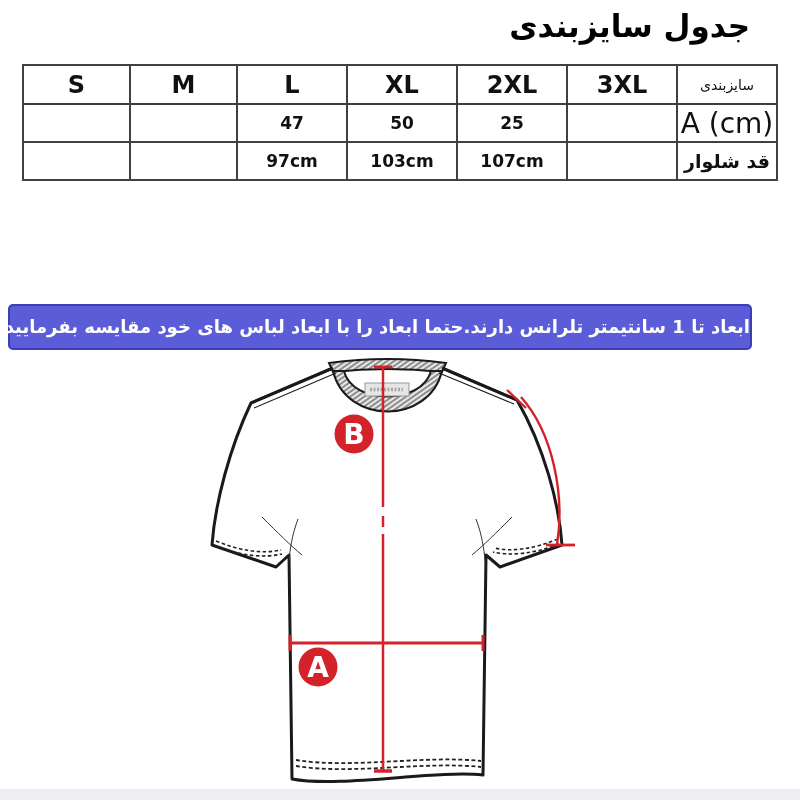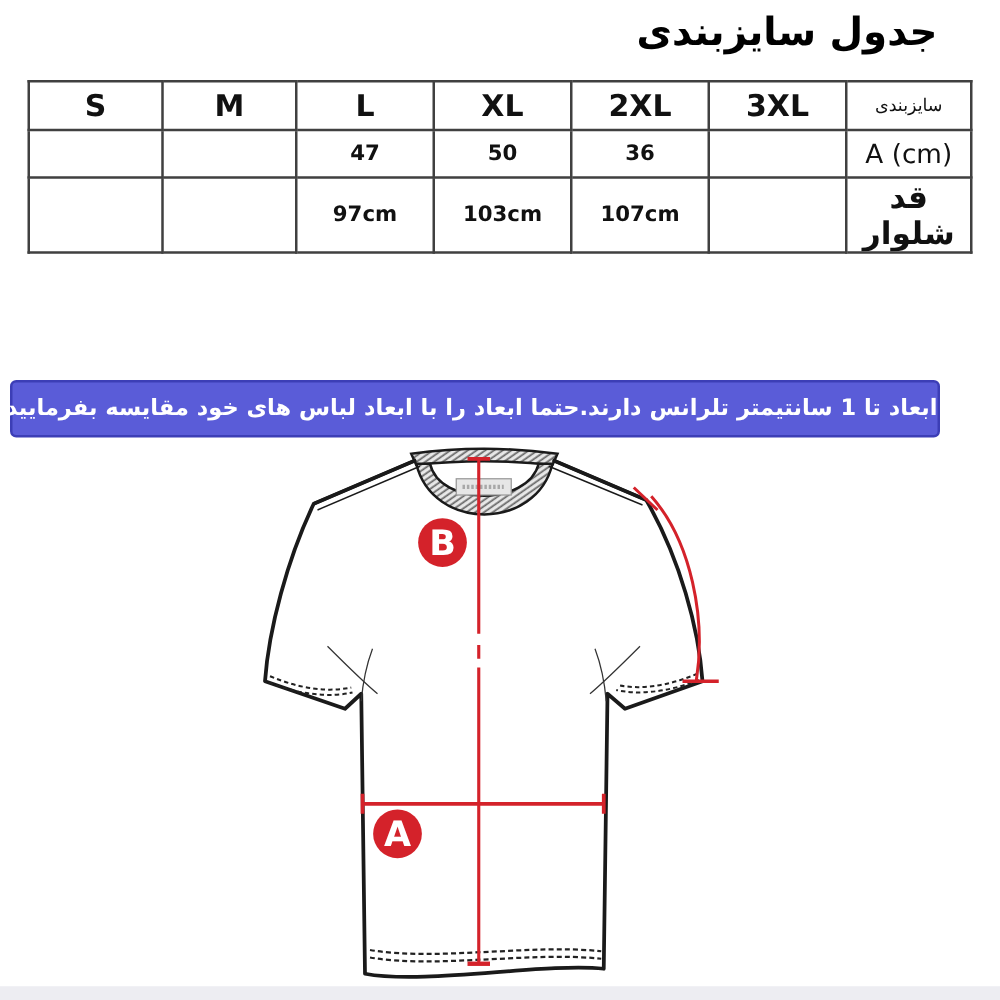--- a/index.html
+++ b/index.html
@@ -18,22 +18,22 @@
 
   .size-table-wrap{position:absolute;left:22px;top:64px;width:756px;}
   table.size-table{border-collapse:collapse;table-layout:fixed;width:756px;}
   table.size-table td,table.size-table th{border:2px solid var(--table-border);
     text-align:center;vertical-align:middle;color:#111;padding:0 2px;overflow:hidden;}
   tr.h-hdr{height:39px;} tr.h-a{height:38px;} tr.h-b{height:38px;}
   tr.h-pants{height:38px;} tr.h-weight{height:72px;}
   .sz{font-size:24px;font-weight:bold;}
   .hdr-fa{font-size:14px;font-weight:normal;direction:rtl;}
   .num{font-size:17px;font-weight:bold;}
-  .lab-en{font-size:21px;font-weight:normal;}
-  .lab-fa-bold{font-size:25px;font-weight:bold;direction:rtl;margin-top:32px;}
+  .lab-en{font-size:28px;font-weight:normal;}
+  .lab-fa-bold{font-size:19px;font-weight:bold;direction:rtl;margin-top:32px;}
   .wt{font-size:16.5px;font-weight:bold;direction:rtl;line-height:1.5;}
 
   .tolerance-banner{position:absolute;left:8px;right:8px;top:304px;height:46px;
     background:var(--banner-bg);border:2px solid var(--banner-border);border-radius:5px;
     color:#fff;direction:rtl;text-align:center;font-weight:bold;font-size:18px;
     line-height:41px;white-space:nowrap;}
 
   .diagram{position:absolute;left:150px;top:355px;width:500px;height:445px;}
   .red-stroke{stroke:var(--accent-red);}
   .red-fill{fill:var(--accent-red);}
@@ -65,21 +65,21 @@
           <th class="sz">XL</th>
           <th class="sz">2XL</th>
           <th class="sz">3XL</th>
           <th class="hdr-fa">سایزبندی</th>
         </tr>
         <tr class="h-a">
           <td class="num"></td>
           <td class="num"></td>
           <td class="num">47</td>
           <td class="num">50</td>
-          <td class="num">36</td>
+          <td class="num">25</td>
           <td class="num"></td>
           <td class="lab-en">A (cm)</td>
         </tr>
         <tr class="h-pants">
           <td class="num"></td>
           <td class="num"></td>
           <td class="num">97cm</td>
           <td class="num">103cm</td>
           <td class="num">107cm</td>
           <td class="num"></td>

